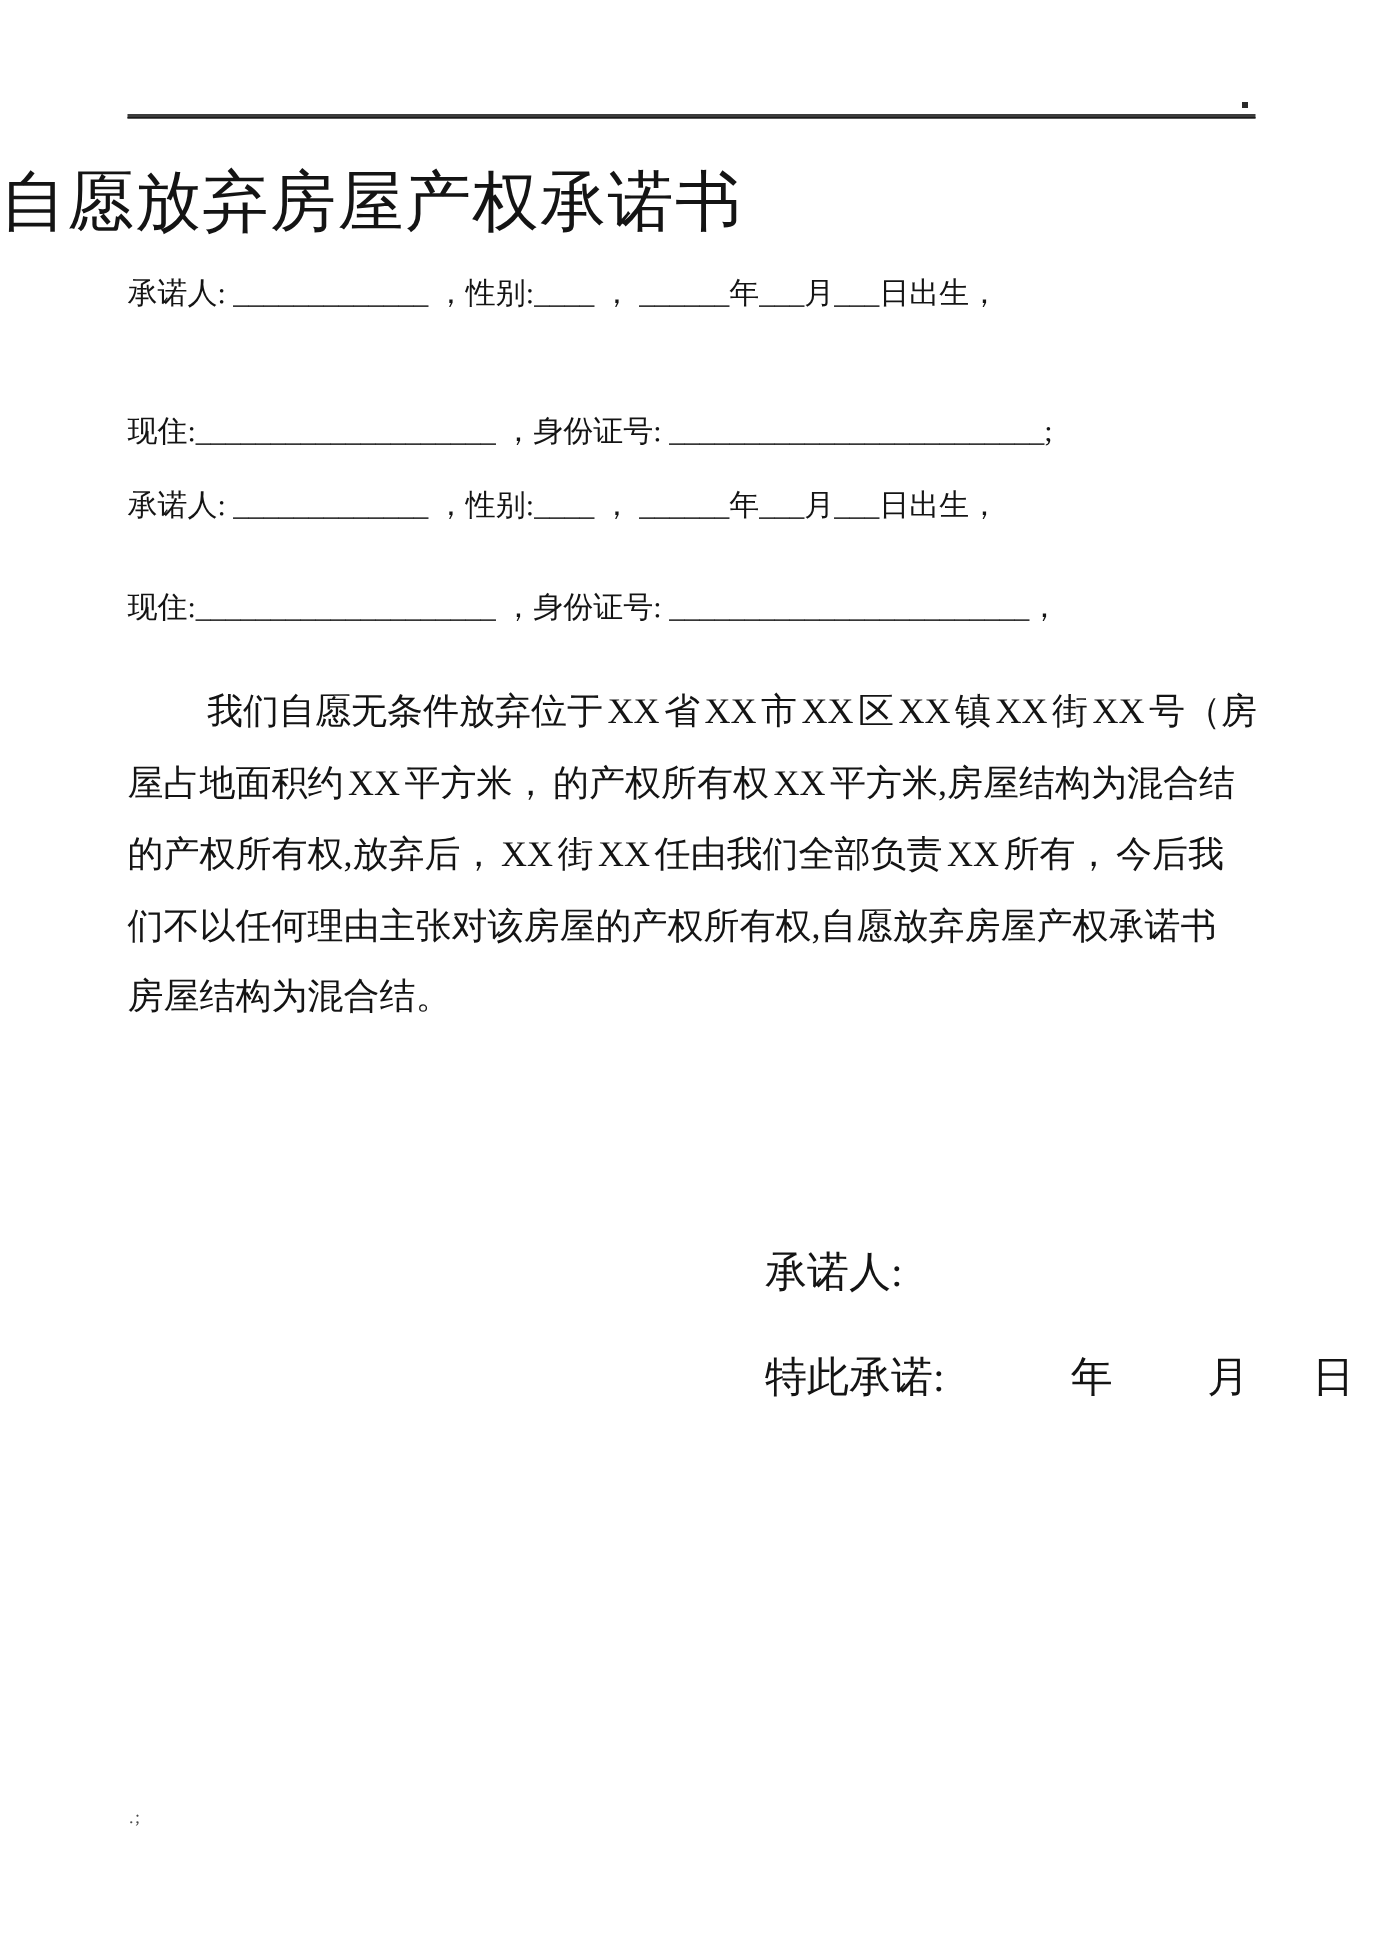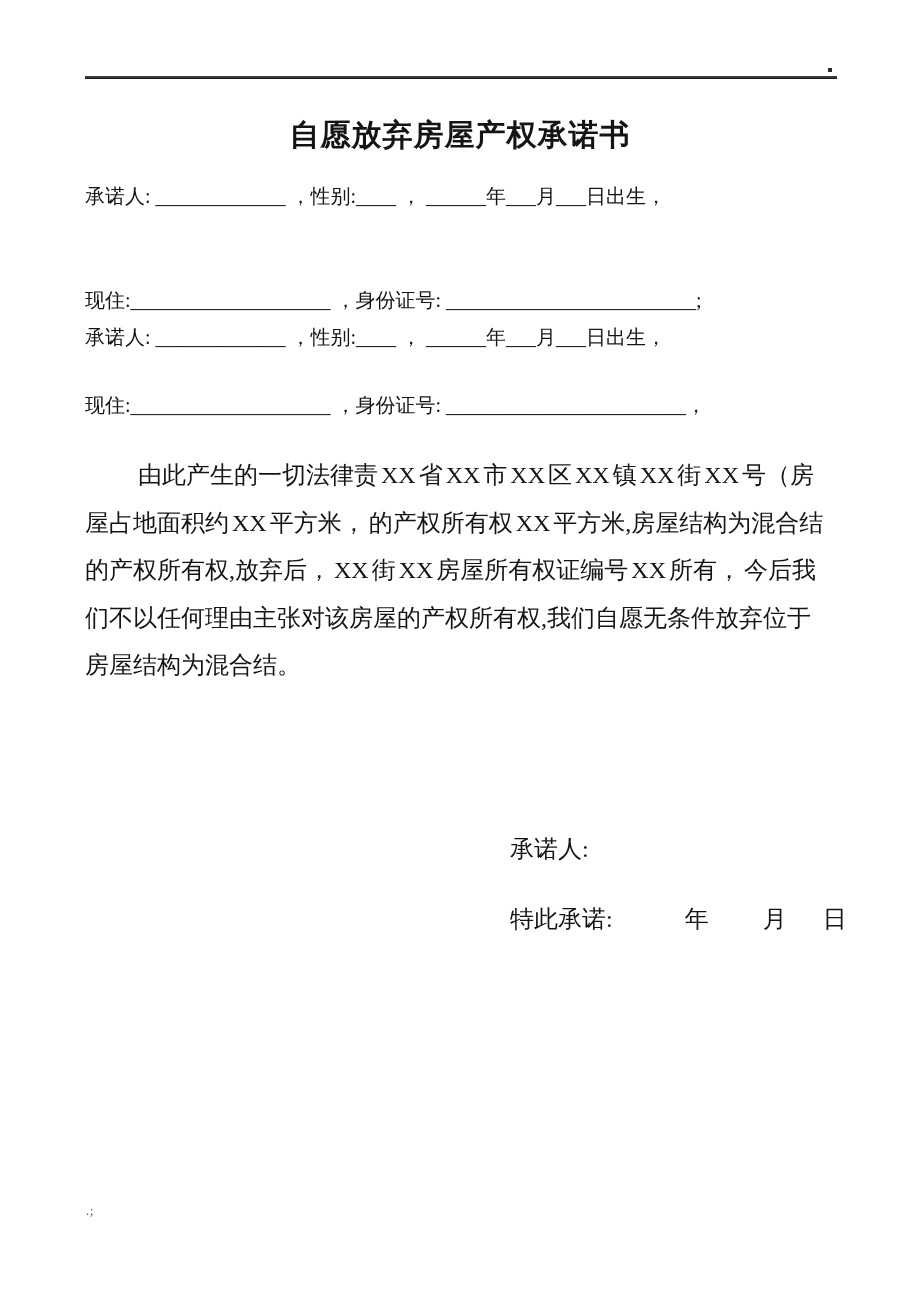--- a/index.html
+++ b/index.html
@@ -28,37 +28,36 @@
     top: 68px;
     width: 4px;
     height: 4px;
     background: #2b2b2b;
   }
   .title {
     position: absolute;
     left: 0;
     top: 112px;
     width: 100%;
-    text-align: center;
-    font-size: 30px;
-    font-weight: bold;
+    font-size: 44px;
+    font-weight: normal;
     letter-spacing: 1px;
     line-height: 46px;
     white-space: pre;
   }
   .doc-line {
     position: absolute;
     left: 85px;
     width: 753px;
     font-size: 20px;
     line-height: 32px;
     white-space: pre;
   }
   .form-l1 { top: 180px; }
-  .form-l2 { top: 284px; }
+  .form-l2 { top: 272px; }
   .form-l3 { top: 321px; }
   .form-l4 { top: 389px; }
   .paragraph {
     position: absolute;
     left: 85px;
     top: 452px;
     width: 760px;
     font-size: 24px;
     line-height: 47.5px;
   }
@@ -68,21 +67,21 @@
   }
   .pline.indent { padding-left: 53px; }
   .closing {
     top: 742px;
     padding-left: 53px;
     line-height: 40px;
   }
   .sig {
     position: absolute;
     left: 510px;
-    font-size: 24px;
+    font-size: 28px;
     line-height: 36px;
     white-space: pre;
   }
   .sig-name { top: 831px; }
   .sig-date { top: 901px; }
   .footer-mark {
     position: absolute;
     left: 86px;
     top: 1204px;
     font-size: 12px;
@@ -103,24 +102,24 @@
 
   <div class="doc-line form-l1">承诺人: _____________ ，性别:____ ， ______年___月___日出生，</div>
 
   <div class="doc-line form-l2">现住:____________________ ，身份证号: _________________________;</div>
 
   <div class="doc-line form-l3">承诺人: _____________ ，性别:____ ， ______年___月___日出生，</div>
 
   <div class="doc-line form-l4">现住:____________________ ，身份证号: ________________________，</div>
 
   <div class="paragraph">
-    <div class="pline indent">由此产生的一切法律责 XX 省 XX 市 XX 区 XX 镇 XX 街 XX 号（房</div>
+    <div class="pline indent">我们自愿无条件放弃位于 XX 省 XX 市 XX 区 XX 镇 XX 街 XX 号（房</div>
     <div class="pline">屋占地面积约 XX 平方米， 的产权所有权 XX 平方米,房屋结构为混合结</div>
-    <div class="pline">的产权所有权,放弃后， XX 街 XX 房屋所有权证编号 XX 所有， 今后我</div>
-    <div class="pline">们不以任何理由主张对该房屋的产权所有权,我们自愿无条件放弃位于</div>
+    <div class="pline">的产权所有权,放弃后， XX 街 XX 任由我们全部负责 XX 所有， 今后我</div>
+    <div class="pline">们不以任何理由主张对该房屋的产权所有权,自愿放弃房屋产权承诺书</div>
     <div class="pline">房屋结构为混合结。</div>
   </div>
 
 
   <div class="sig sig-name">承诺人:</div>
 
   <div class="sig sig-date">特此承诺:            年         月      日</div>
 
   <div class="footer-mark">.;</div>
 

